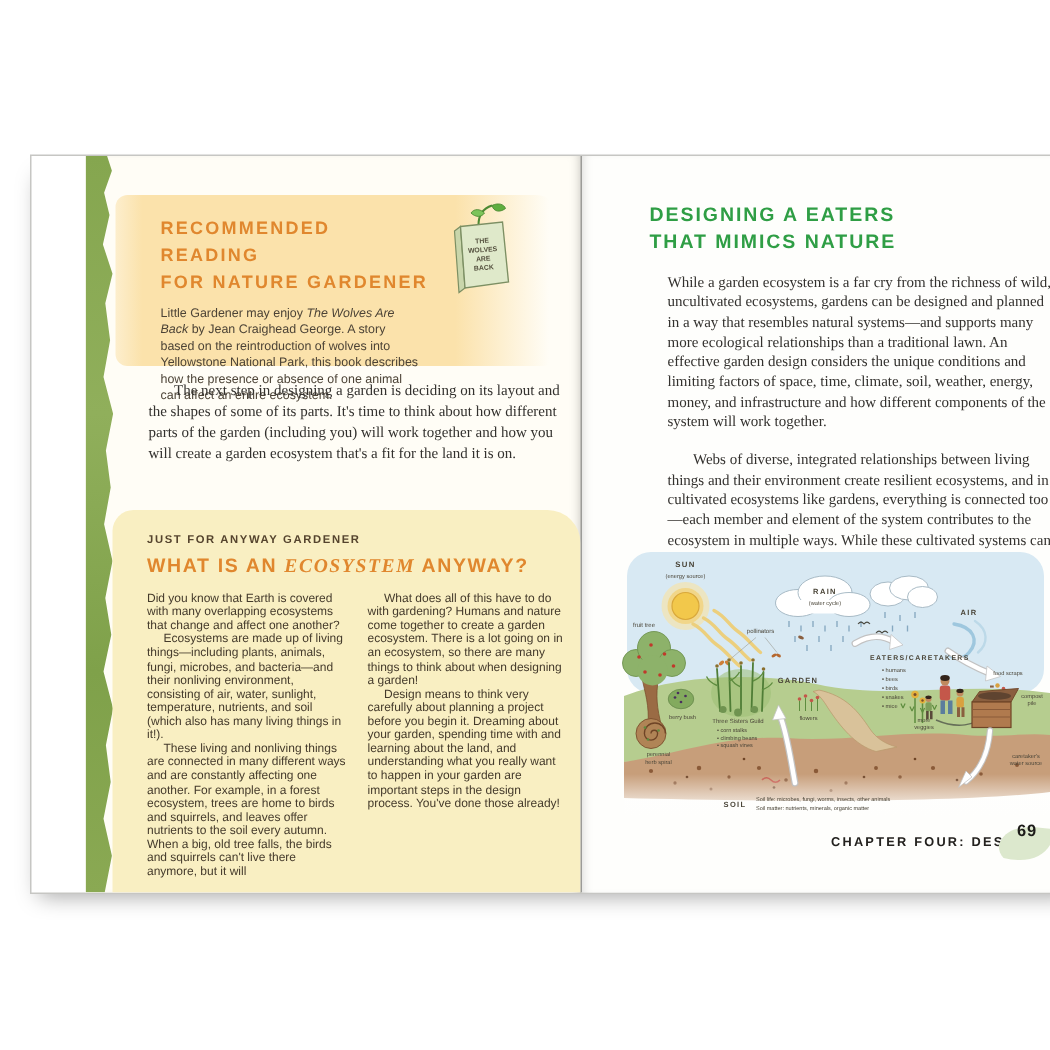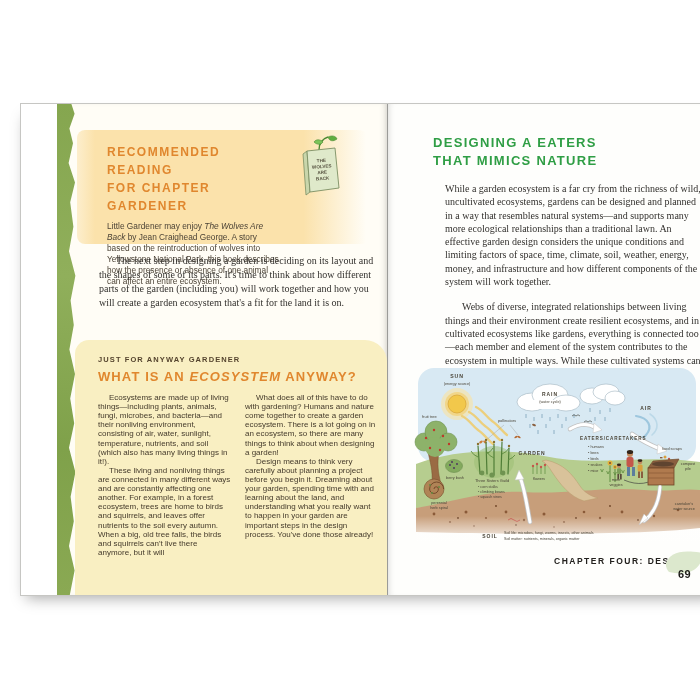--- a/index.html
+++ b/index.html
@@ -27,21 +27,21 @@
 
   .intro-para{position:absolute;left:42px;top:150px;width:280px;
               font-family:"Liberation Serif",serif;font-size:10px;line-height:1.4;color:#33312e;
               text-indent:17px;}
 
   .eco-box{position:absolute;left:18px;top:236px;width:312px;height:255px;background:#f9efc2;
            border-radius:14px 22px 0 0;}
   .eco-box .inner{padding:15px 8px 0 23px;}
   .eco-kicker{font-size:7.5px;font-weight:bold;letter-spacing:1.1px;color:#55442e;}
   .eco-head{margin-top:5px;font-size:13px;font-weight:bold;letter-spacing:1.1px;color:#e0872e;}
-  .eco-head .it{font-style:italic;}
+  .eco-head .it{font-style:italic;font-family:Liberation Serif, serif;}
   .eco-cols{margin-top:9px;display:flex;gap:13px;}
   .eco-col{width:136px;font-size:8px;line-height:1.14;color:#443a2b;}
   .eco-col p{margin:0;}
   .eco-col p.indent{text-indent:11px;}
 
   
   .rp-head{position:absolute;left:45px;top:30px;font-size:13px;font-weight:bold;letter-spacing:1.3px;
            color:#2f9e45;line-height:1.35;}
   .rp-paras{position:absolute;left:45px;top:66px;width:280px;
             font-family:"Liberation Serif",serif;font-size:10px;line-height:1.33;color:#33312e;}
@@ -49,36 +49,36 @@
   .rp-paras p.indent{text-indent:17px;}
 
   .illus{position:absolute;left:24px;top:258px;width:292px;height:200px;}
   .illus svg{display:block;}
   .il-label{font-family:"Liberation Sans",sans-serif;fill:#4a4538;}
   .il-caps{font-weight:bold;letter-spacing:.9px;}
 
   .footer-chapter{position:absolute;left:166px;top:452px;font-size:8.5px;font-weight:bold;
                   letter-spacing:1.5px;color:#23211e;}
   .leaf{position:absolute;left:277px;top:444px;width:40px;height:30px;}
-  .leaf .num{position:absolute;left:13px;top:20px;font-size:11px;font-weight:bold;color:#1c1b18;letter-spacing:.5px;}
+  .leaf .num{position:absolute;left:13px;top:0;font-size:11px;font-weight:bold;color:#1c1b18;letter-spacing:.5px;}
 </style>
 </head>
 <body>
 
 <div class="stage">
   <div class="book">
 
     <div class="page page-left">
       <div class="edge edge-left"></div>
 
       <div class="reading-box">
         <div class="inner">
           <div class="reading-head">
             <div>RECOMMENDED READING</div>
-            <div>FOR CHAPTER GARDENER</div>
+            <div>FOR NATURE GARDENER</div>
           </div>
           <div class="reading-body"><span>Little Gardener may enjoy </span><i>The Wolves Are Back</i><span> by Jean Craighead George. A story based on the reintroduction of wolves into Yellowstone National Park, this book describes how the presence or absence of one animal can affect an entire ecosystem.</span></div>
         </div>
         <div class="book-icon">
           <svg width="50" height="66" viewBox="0 0 50 66">
             <path d="M24,16 C24,9 27,5 33,3" fill="none" stroke="#4c8a33" stroke-width="1.4"></path>
             <path d="M33,3 C37,1 41,2 42,5 C38,8 34,7 33,3 Z" fill="#5fae3f" stroke="#4c8a33" stroke-width=".6"></path>
             <path d="M28,8 C25,5 21,5 19,8 C22,11 26,11 28,8 Z" fill="#7cc45a" stroke="#4c8a33" stroke-width=".6"></path>
             <polygon points="8,20 12,17 15,58 11,61" fill="#c9d6ab" stroke="#7c8f63" stroke-width=".8"></polygon>
             <polygon points="12,17 40,14 44,54 15,58" fill="#dfe9ca" stroke="#7c8f63" stroke-width=".9"></polygon>
@@ -93,20 +93,21 @@
       </div>
 
       <div class="intro-para">The next step in designing a garden is deciding on its layout and the shapes of some of its parts. It's time to think about how different parts of the garden (including you) will work together and how you will create a garden ecosystem that's a fit for the land it is on.</div>
 
       <div class="eco-box">
         <div class="inner">
           <div class="eco-kicker">JUST FOR ANYWAY GARDENER</div>
           <div class="eco-head"><span>WHAT IS AN </span><span class="it">ECOSYSTEM</span><span> ANYWAY?</span></div>
           <div class="eco-cols">
             <div class="eco-col">
+              <p>Did you know that Earth is covered with many overlapping ecosystems that change and affect one another?</p>
               <p class="indent">Ecosystems are made up of living things—including plants, animals, fungi, microbes, and bacteria—and their nonliving environment, consisting of air, water, sunlight, temperature, nutrients, and soil (which also has many living things in it!).</p>
               <p class="indent">These living and nonliving things are connected in many different ways and are constantly affecting one another. For example, in a forest ecosystem, trees are home to birds and squirrels, and leaves offer nutrients to the soil every autumn. When a big, old tree falls, the birds and squirrels can't live there anymore, but it will</p>
             </div>
             <div class="eco-col">
               <p class="indent">What does all of this have to do with gardening? Humans and nature come together to create a garden ecosystem. There is a lot going on in an ecosystem, so there are many things to think about when designing a garden!</p>
               <p class="indent">Design means to think very carefully about planning a project before you begin it. Dreaming about your garden, spending time with and learning about the land, and understanding what you really want to happen in your garden are important steps in the design process. You've done those already!</p>
             </div>
           </div>
         </div>
       </div>

